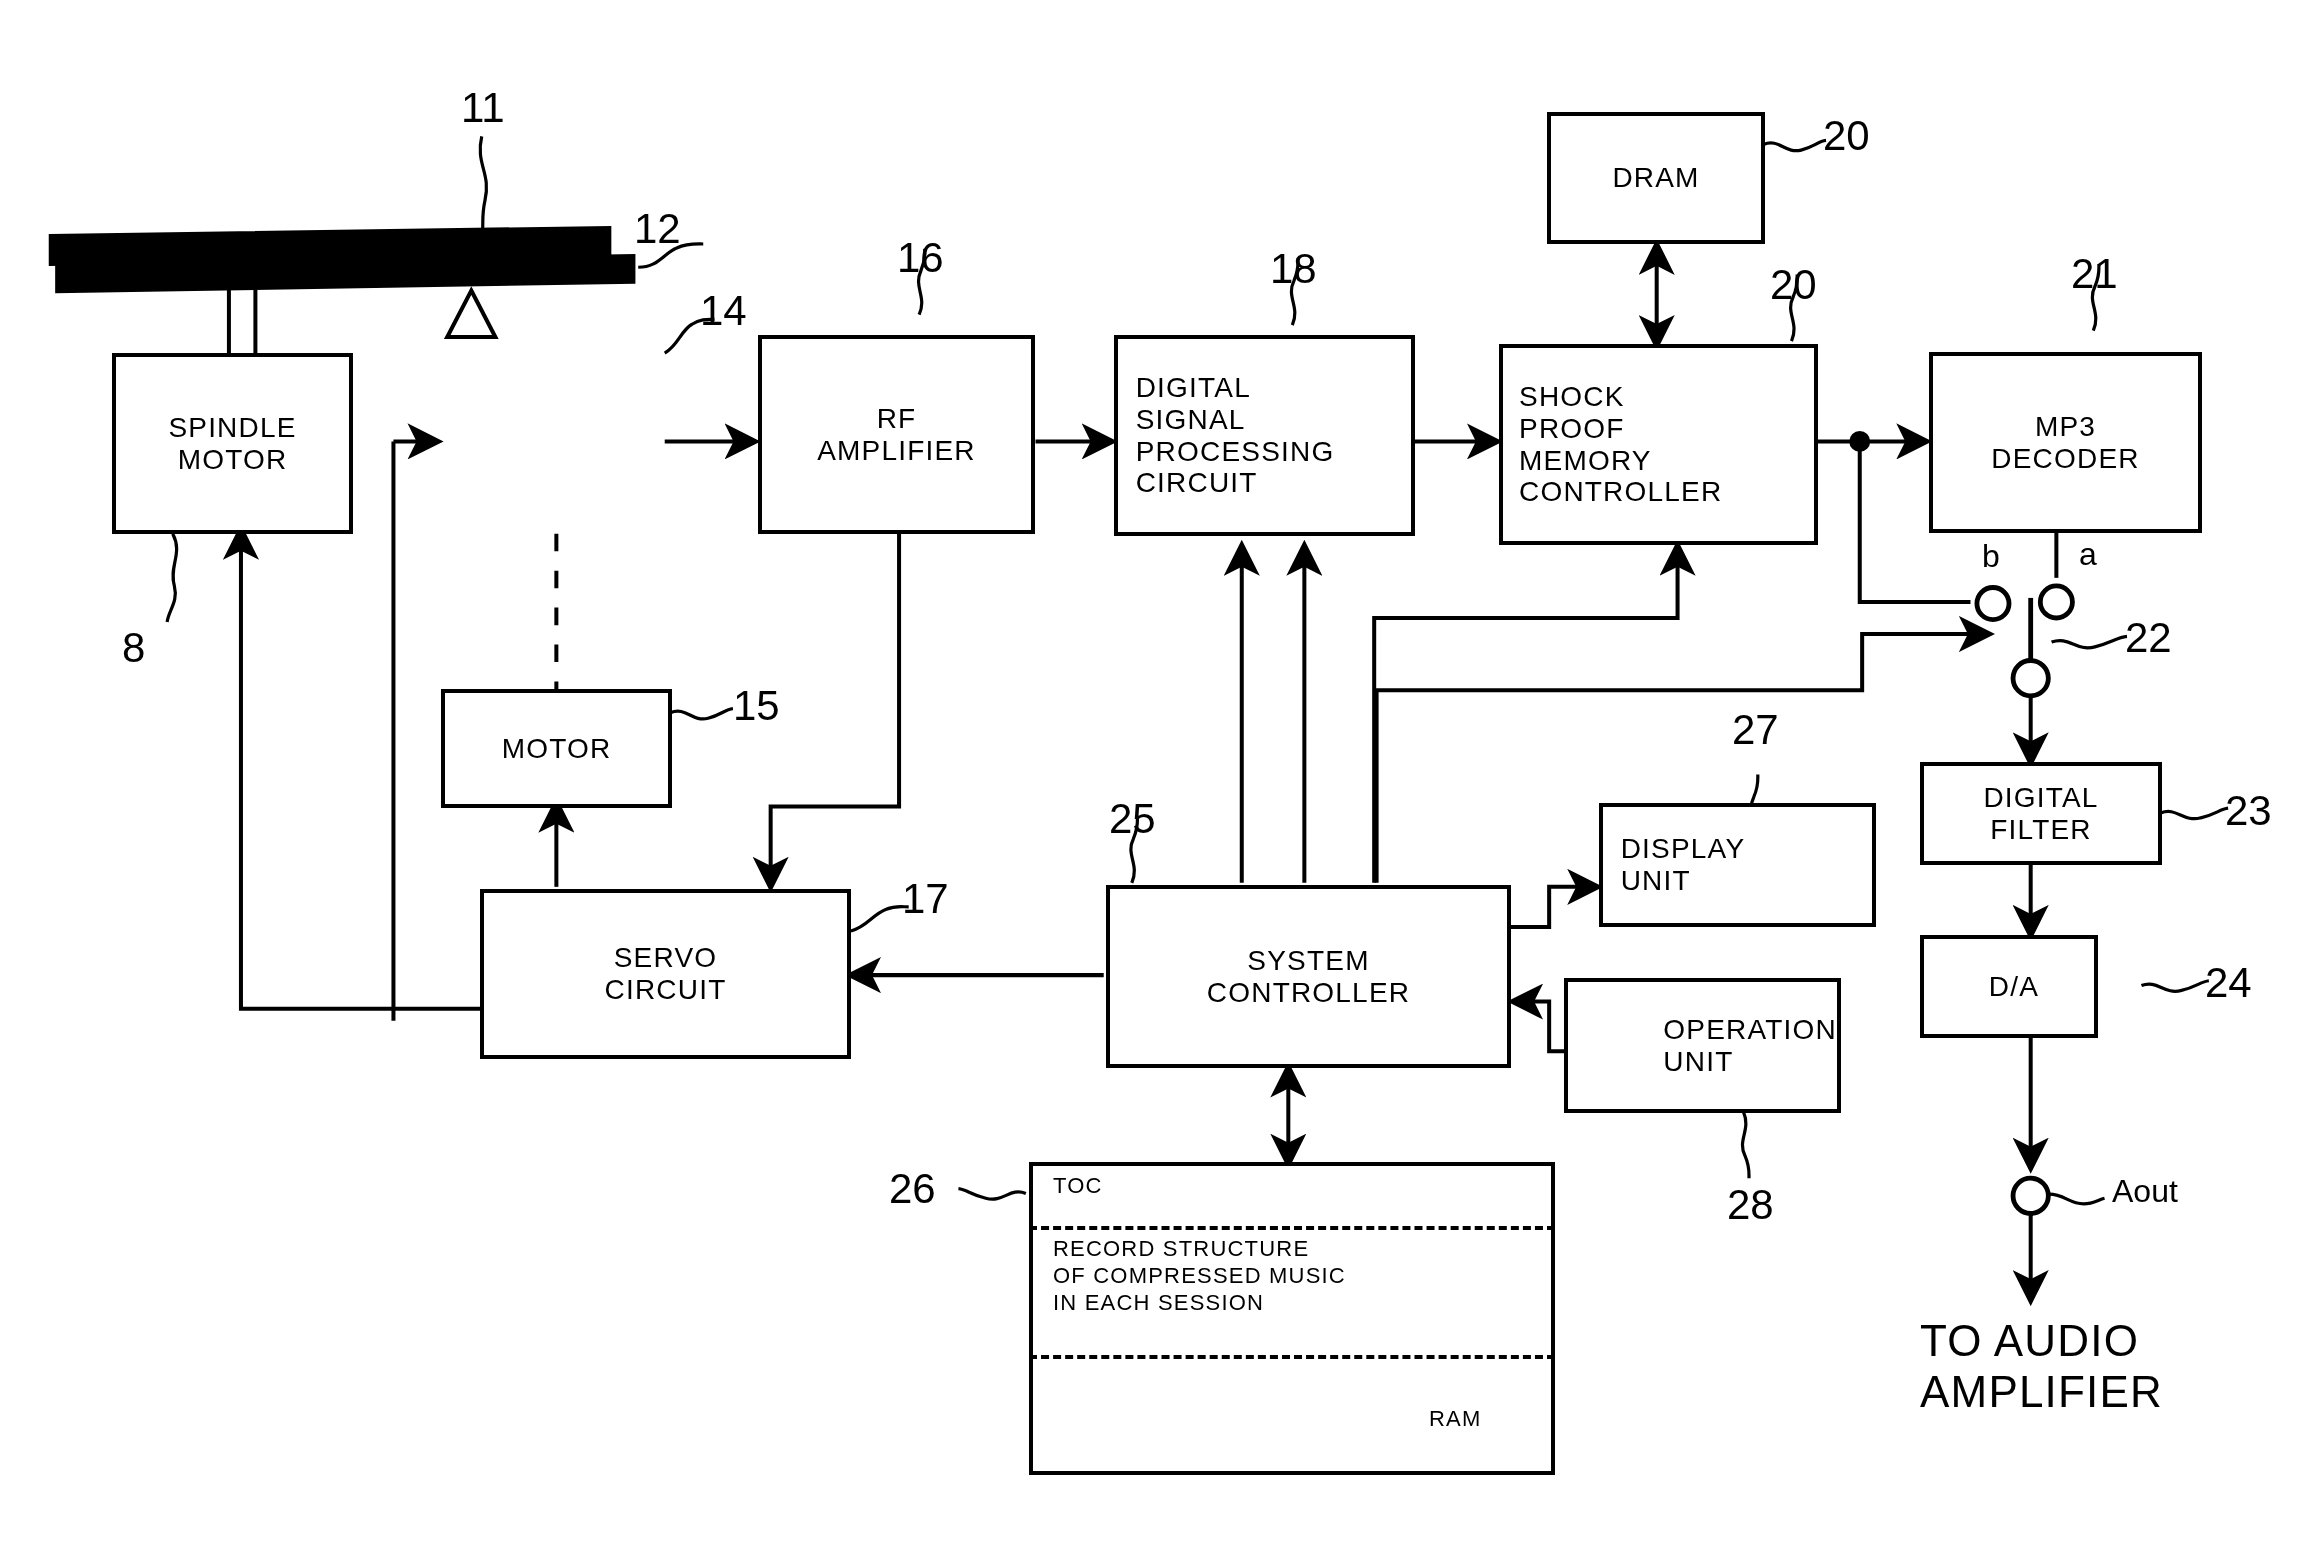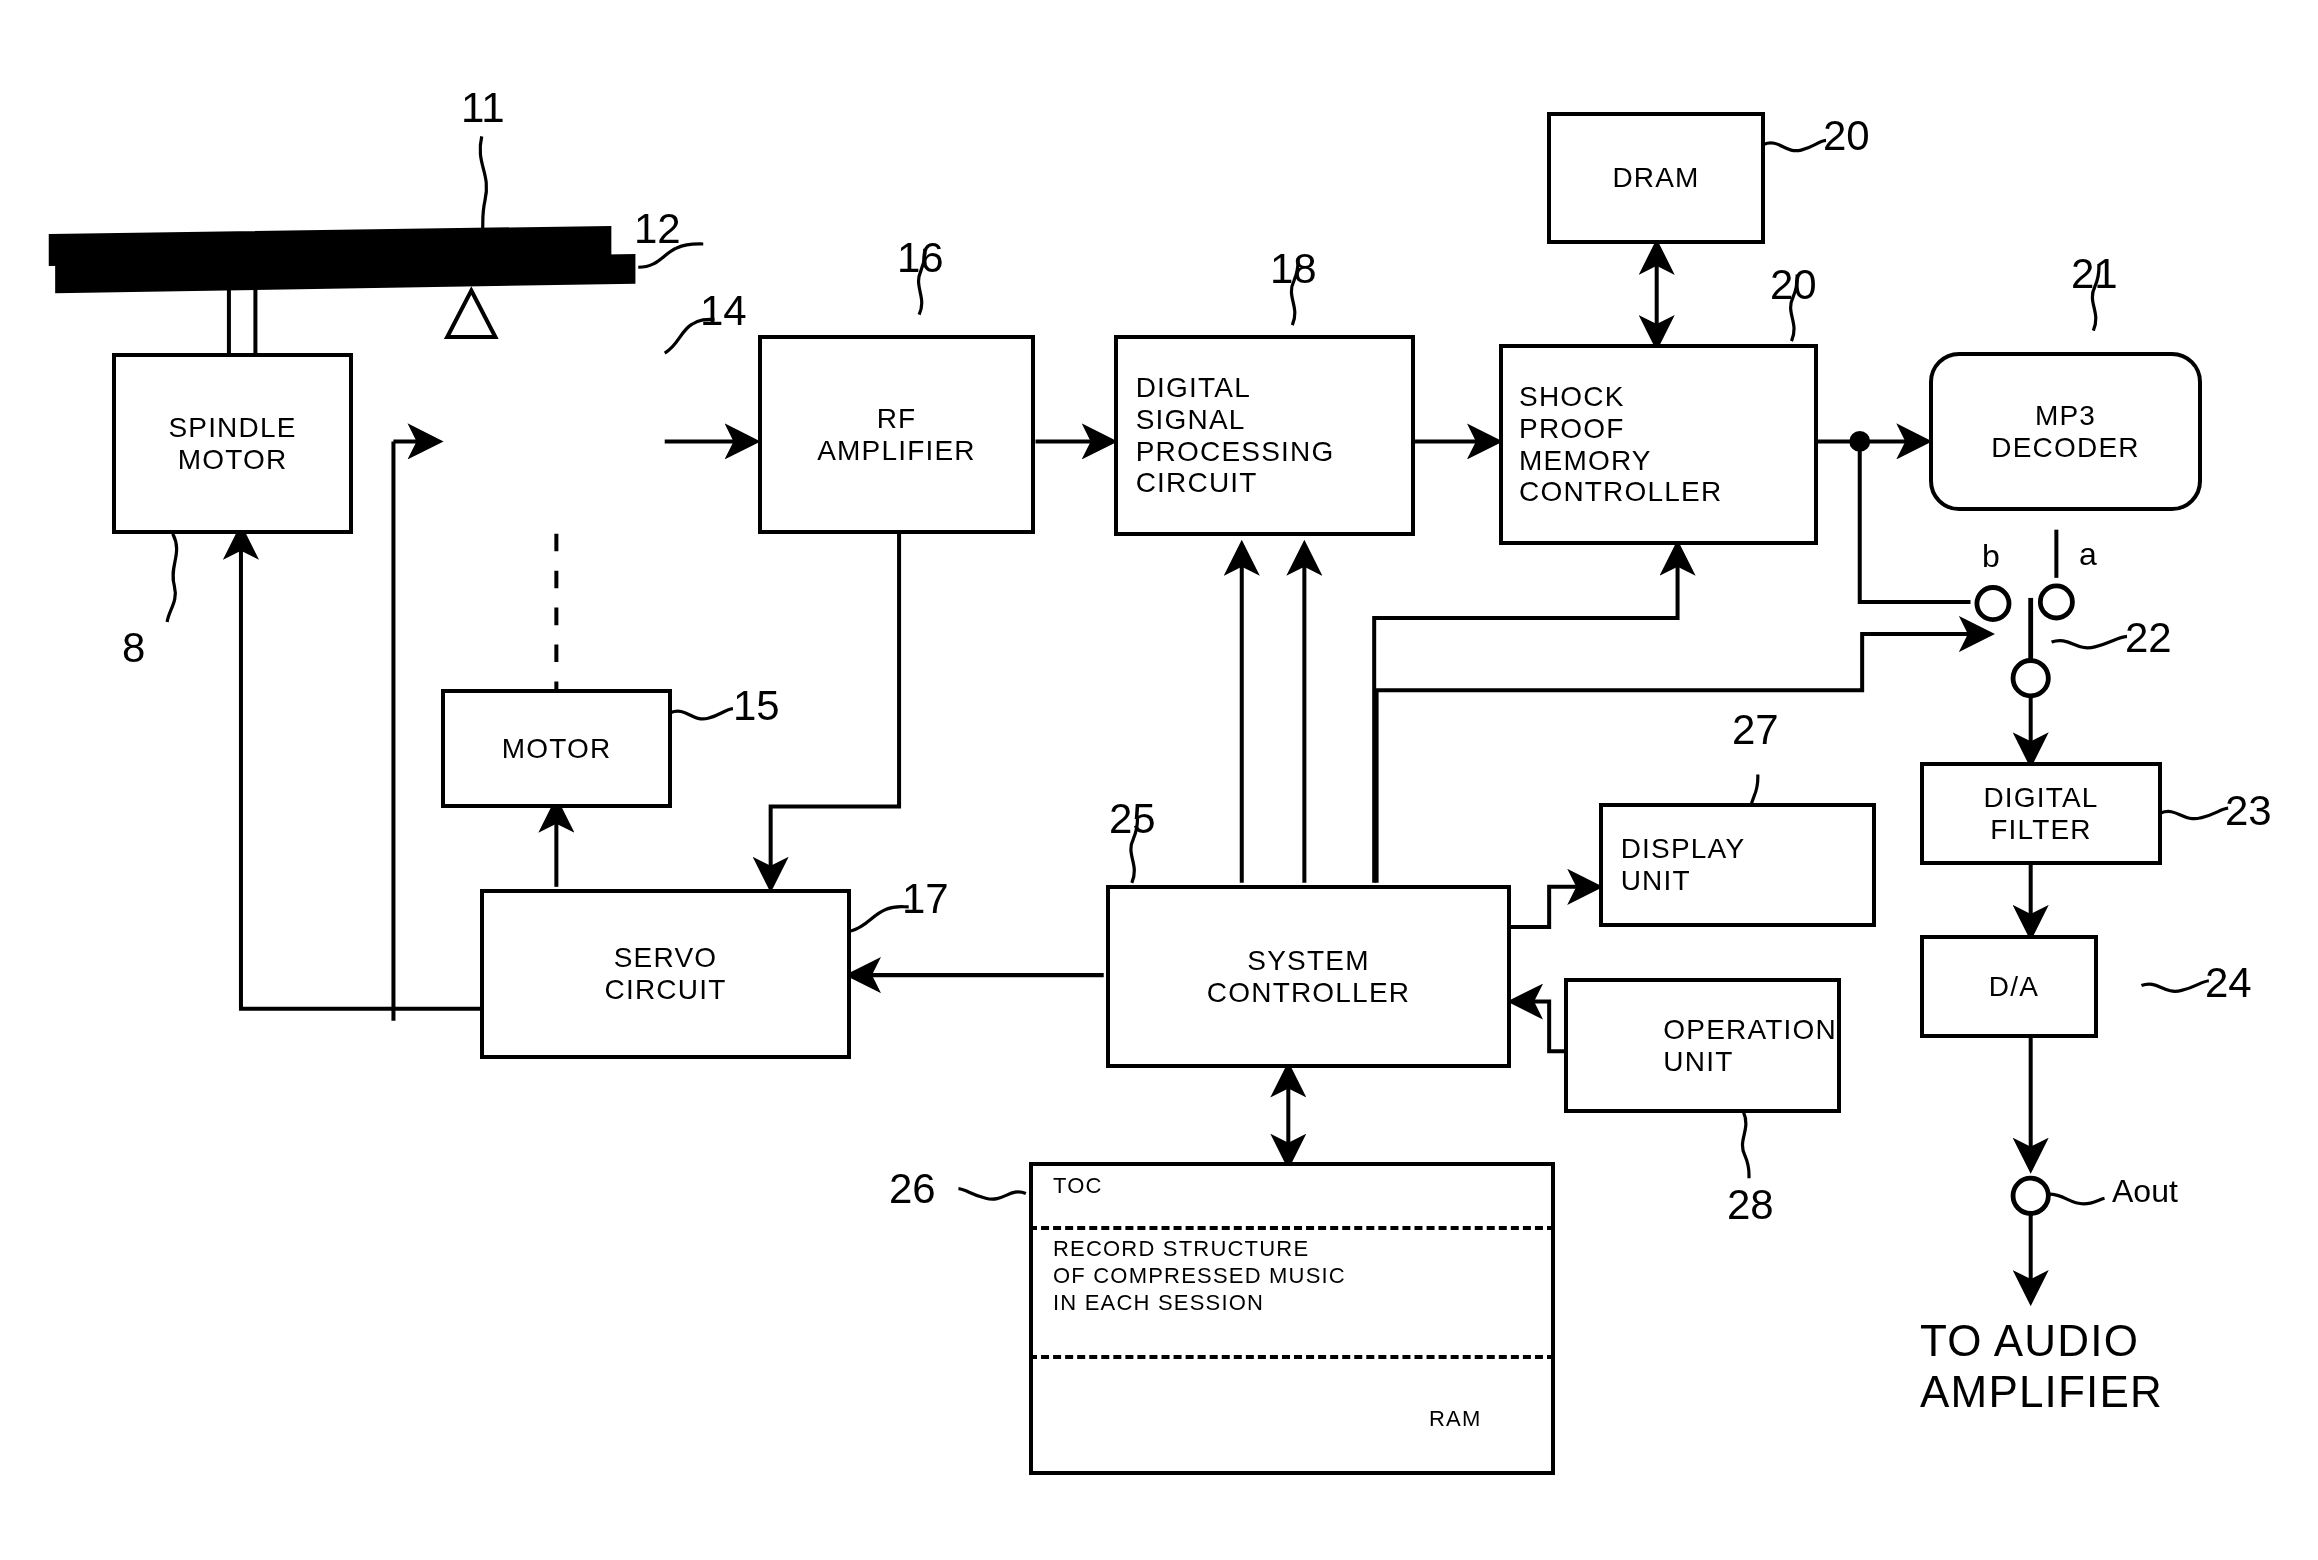--- a/index.html
+++ b/index.html
@@ -235,21 +235,21 @@
     <span class="lbl">DRAM</span>
   </div>
 
   <div class="blk" style="left:1499px; top:344px; width:319px; height:201px; justify-content:flex-start; padding-left:16px;">
     <span class="lbl">SHOCK
 PROOF
 MEMORY
 CONTROLLER</span>
   </div>
 
-  <div class="blk center" style="left:1929px; top:352px; width:273px; height:159px;border-radius:30px;">
+  <div class="blk center" style="left:1929px; top:352px; width:273px; height:181px;">
     <span class="lbl">MP3
 DECODER</span>
   </div>
 
   <div class="blk center" style="left:1920px; top:762px; width:242px; height:103px;">
     <span class="lbl">DIGITAL
 FILTER</span>
   </div>
 
   <div class="blk center" style="left:1920px; top:935px; width:178px; height:103px;padding-left:10px;">

